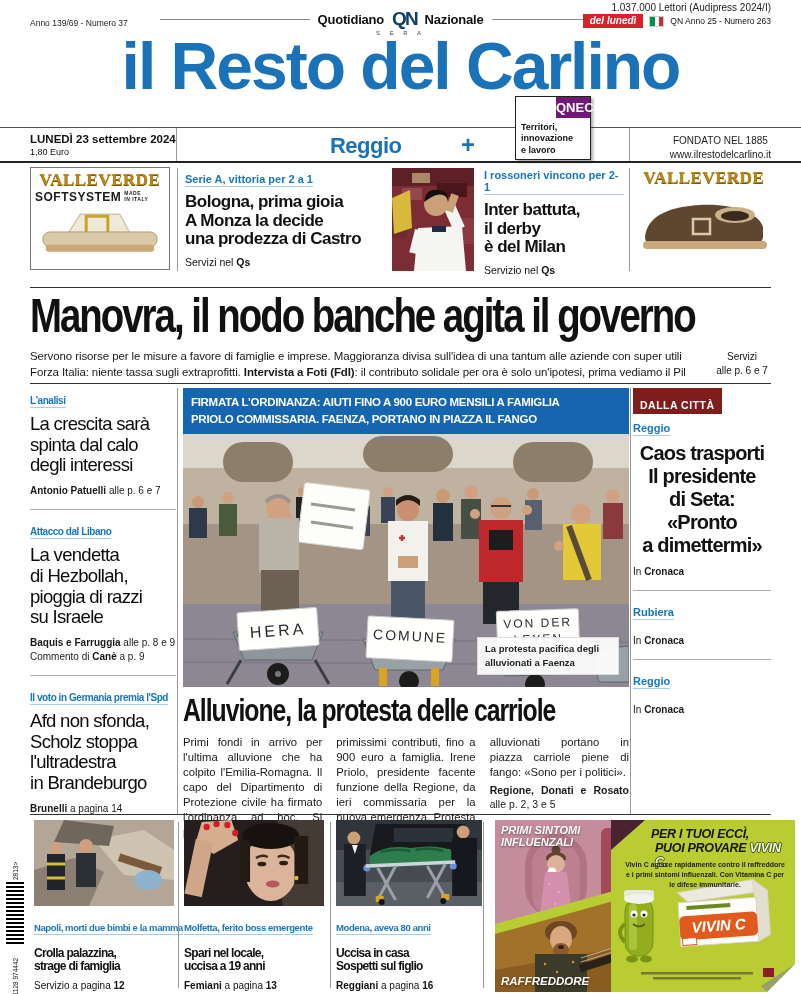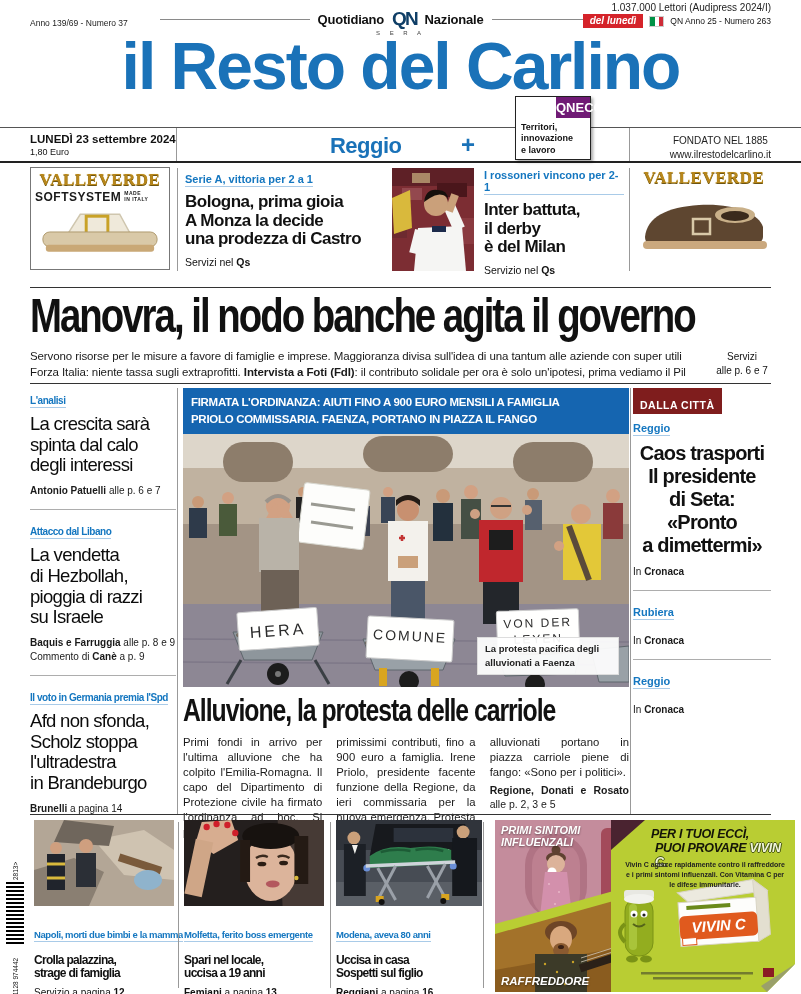--- a/index.html
+++ b/index.html
@@ -86,21 +86,21 @@
   #rule3{left:30px;right:30px;top:814px;height:1px;background:#333;}
   
   #bottom{left:0;right:0;top:820px;height:172px;}
   #barcode{left:2px;top:0px;width:26px;height:168px;}
   .bc-bars{width:18px;height:64px;margin:2px auto;
            background:repeating-linear-gradient(180deg,#000 0 2px,#fff 2px 4px);}
   .bc-num{writing-mode:vertical-rl;transform:rotate(180deg);font-size:6.5px;color:#111;height:60px;margin:0 auto;}
   .bstory{top:0;}
   .bs-photo{width:100%;height:86px;}
   .bs-photo svg{display:block;}
-  .bs-kick{font-size:9.5px;letter-spacing:-0.4px;white-space:nowrap;overflow:hidden;margin-top:23px;}
+  .bs-kick{font-size:9.5px;letter-spacing:-0.4px;white-space:nowrap;overflow:hidden;margin-top:16px;}
   .bs-h{font-size:12px;font-weight:700;line-height:1.12;letter-spacing:-0.7px;margin-top:2px;}
   .bs-by{font-size:10px;margin-top:6px;}
   .bvline{top:2px;height:166px;}
   .adp{left:487px;top:0;width:122px;height:172px;overflow:hidden;margin-left:8px;}
   .adp svg{position:absolute;left:0;top:0;}
   .adp-t{position:absolute;top:5px;left:6px;right:2px;font-style:italic;font-weight:700;font-size:11px;
          color:#fff;line-height:1.05;text-shadow:0 1px 2px rgba(0,0,0,0.45);}
   .adp-b{position:absolute;bottom:5px;left:6px;font-style:italic;font-weight:700;font-size:11.5px;
          color:#fff;text-shadow:0 1px 2px rgba(0,0,0,0.45);}
   .adv{left:611px;top:0;width:184px;height:172px;background:#b9cd33;overflow:hidden;}

